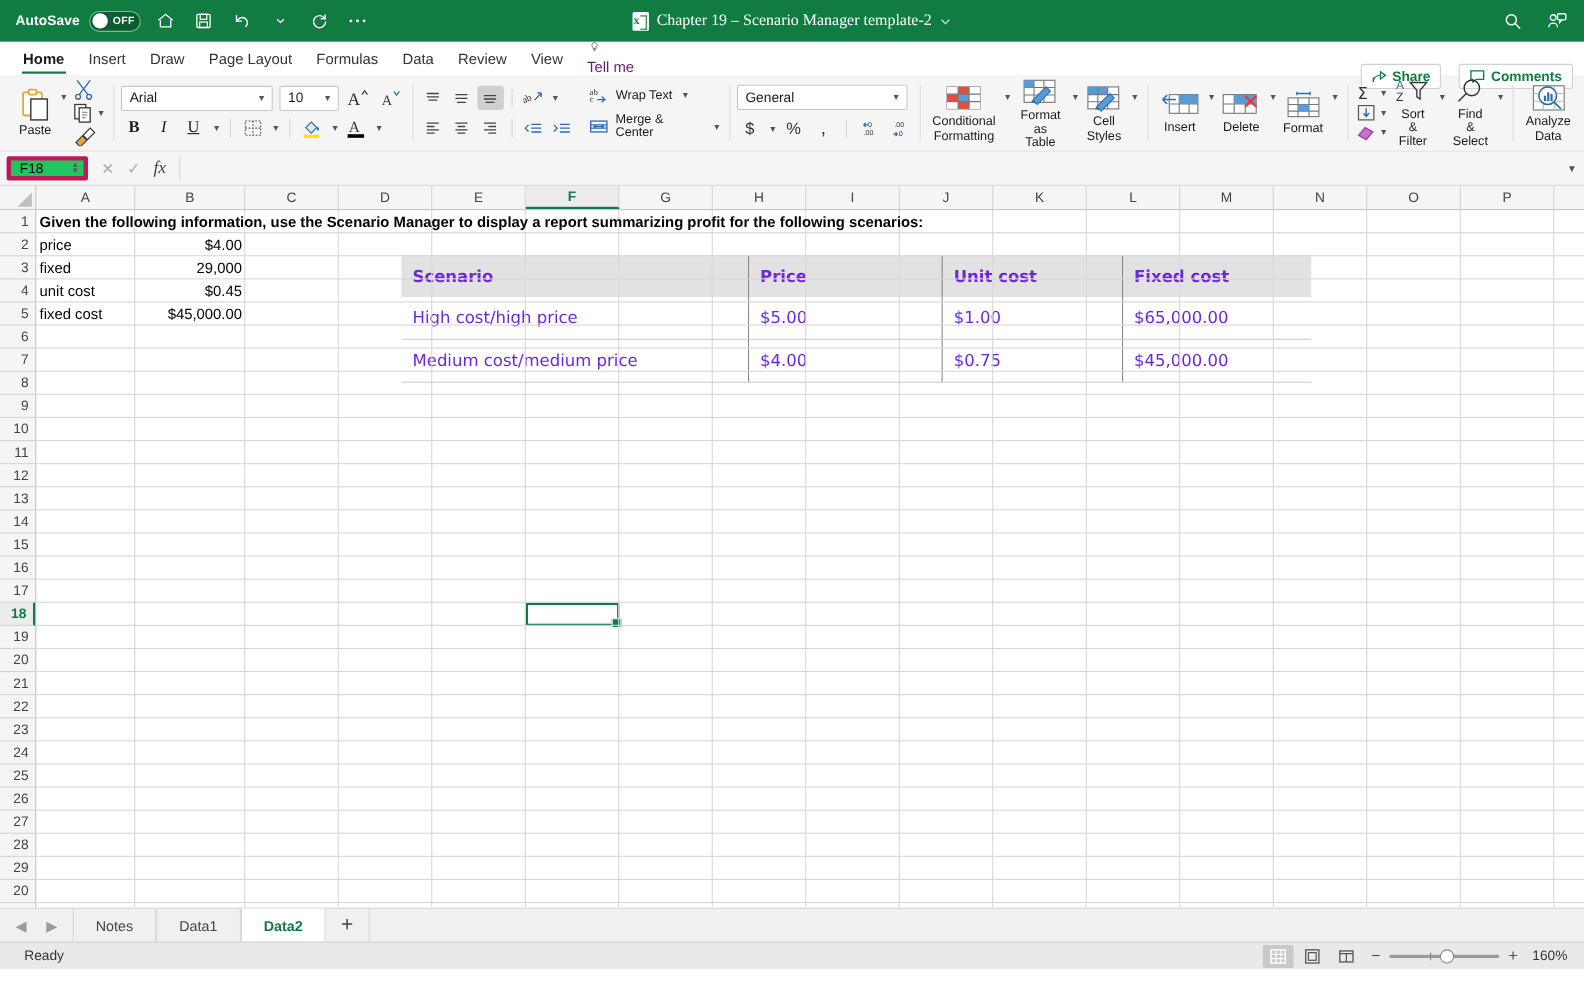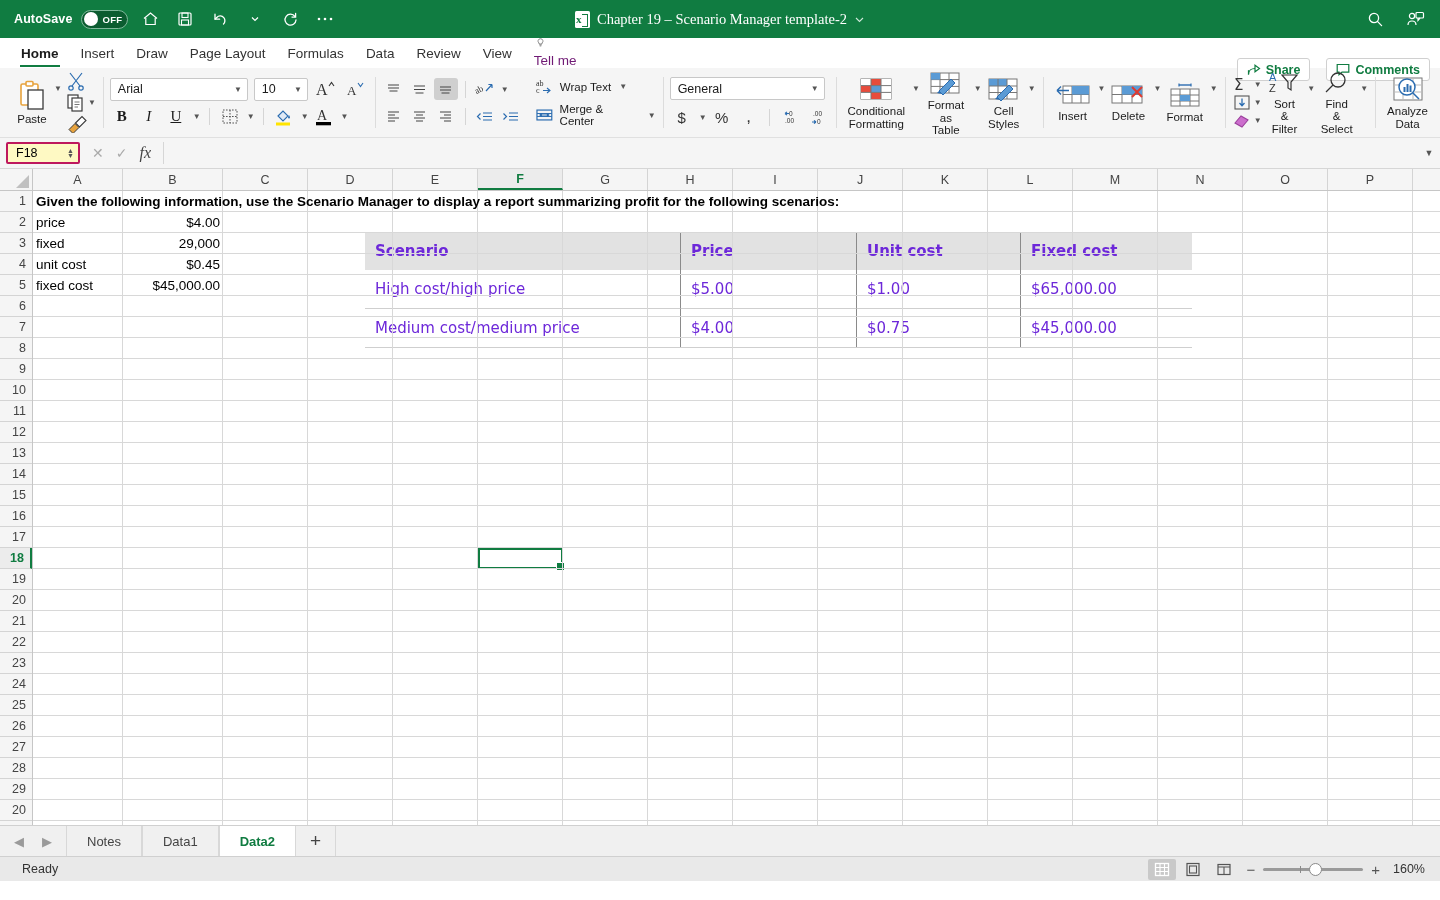--- a/index.html
+++ b/index.html
@@ -96,22 +96,22 @@
     border-radius: 3px;
   }
   .sqbtn.on { background: #cfcfcf; }
 
   
   .fbar {
     height: 31px; background: #f5f5f5; display: flex; align-items: center;
     border-bottom: 1px solid #d6d6d6;
   }
   .namebox {
-    width: 74px; height: 22px; margin-left: 6px; background: #fef9c3;
-    border: 2px solid #be185d; border-radius: 2px; display: flex;
+    width: 74px; height: 22px; margin-left: 6px; background: #22c55e;
+    border: 4px solid #be185d; border-radius: 2px; display: flex;
     align-items: center; justify-content: space-between; padding: 0 4px 0 8px;
     font-size: 12.5px;
   }
   .spin { display: flex; flex-direction: column; line-height: 5px; color: #555; font-size: 7px; }
   .fbtns { display: flex; align-items: center; gap: 12px; padding: 0 12px; color: #aaa; font-size: 14px; }
   .fx { font-style: italic; font-family: "Liberation Serif", serif; font-size: 16px; color: #444; }
   .finput { flex: 1; height: 22px; border-left: 1px solid #d6d6d6; background: #f5f5f5; }
   .fcollapse { width: 22px; text-align: center; color: #555; font-size: 9px; }
 
   

